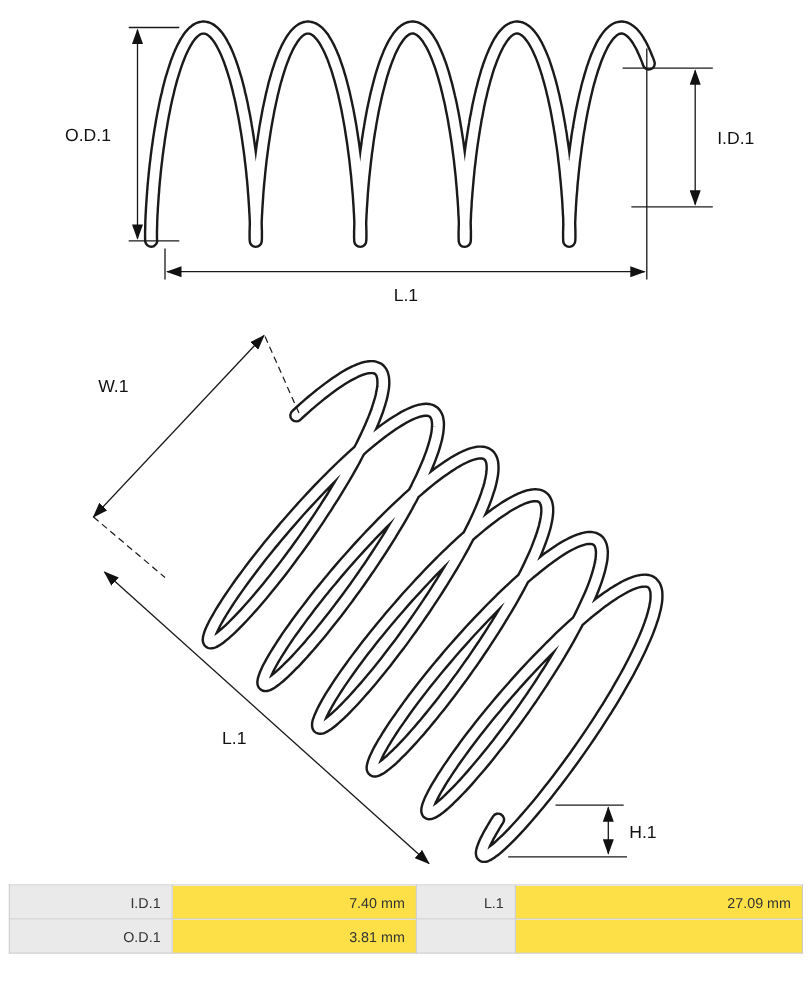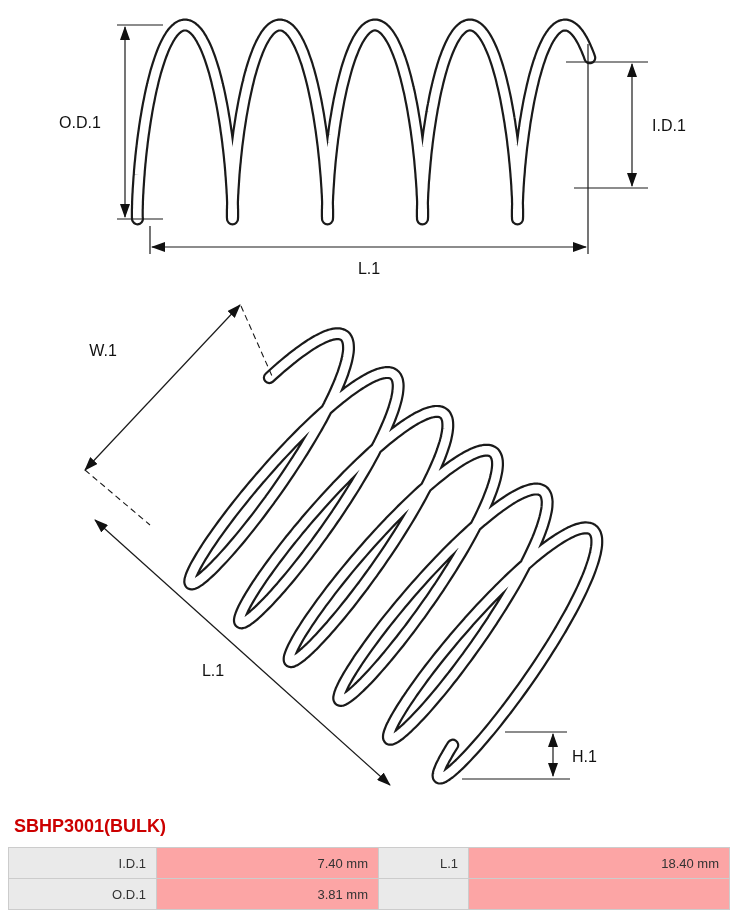--- a/index.html
+++ b/index.html
@@ -17,21 +17,21 @@
   .code-heading {
     padding:12px 14px 10px 14px; font-size:18px; font-weight:bold;
     color:var(--accent,#cc0000); line-height:21px;
   }
   .spec-table {
     width:722px; margin:0 8px; border-collapse:collapse; table-layout:fixed;
     font-size:13px; color:#333;
   }
   .spec-table td {
     border:1px solid var(--tbl-border,#cccccc); height:31px; padding:0 10px;
-    text-align:right; background:#fca5a5; overflow:hidden; white-space:nowrap;
+    text-align:right; background:#fde047; overflow:hidden; white-space:nowrap;
   }
   .spec-table td.lbl { background:var(--label-bg,#eaeaea); }
 </style>
 </head>
 <body>
 
 <div class="page">
 
   <svg width="738" height="292" viewBox="0 0 738 292">
     <defs>
@@ -88,35 +88,34 @@
         <text class="dim-text" x="213" y="384" text-anchor="middle">L.1</text>
       </g>
       <g>
         <line class="dim-line" x1="505" y1="440" x2="567" y2="440"></line>
         <line class="dim-line" x1="462" y1="487" x2="570" y2="487"></line>
         <line class="dim-line" x1="553" y1="442" x2="553" y2="484" marker-start="url(#ah2)" marker-end="url(#ah2)"></line>
         <text class="dim-text" x="572" y="470" text-anchor="start">H.1</text>
       </g>
     </svg>
 
-  <div class="code-heading">SBHP3001(BULK)</div>
 
   <table class="spec-table">
     <colgroup>
       <col style="width:148px">
         <col style="width:222px">
         <col style="width:90px">
         <col>
     </colgroup>
     <tbody>
       <tr>
         <td class="lbl">I.D.1</td>
         <td class="val">7.40 mm</td>
         <td class="lbl">L.1</td>
-        <td class="val">18.40 mm</td>
+        <td class="val">27.09 mm</td>
       </tr>
       <tr>
         <td class="lbl">O.D.1</td>
         <td class="val">3.81 mm</td>
         <td class="lbl"></td>
         <td class="val"></td>
       </tr>
     </tbody>
   </table>
 

